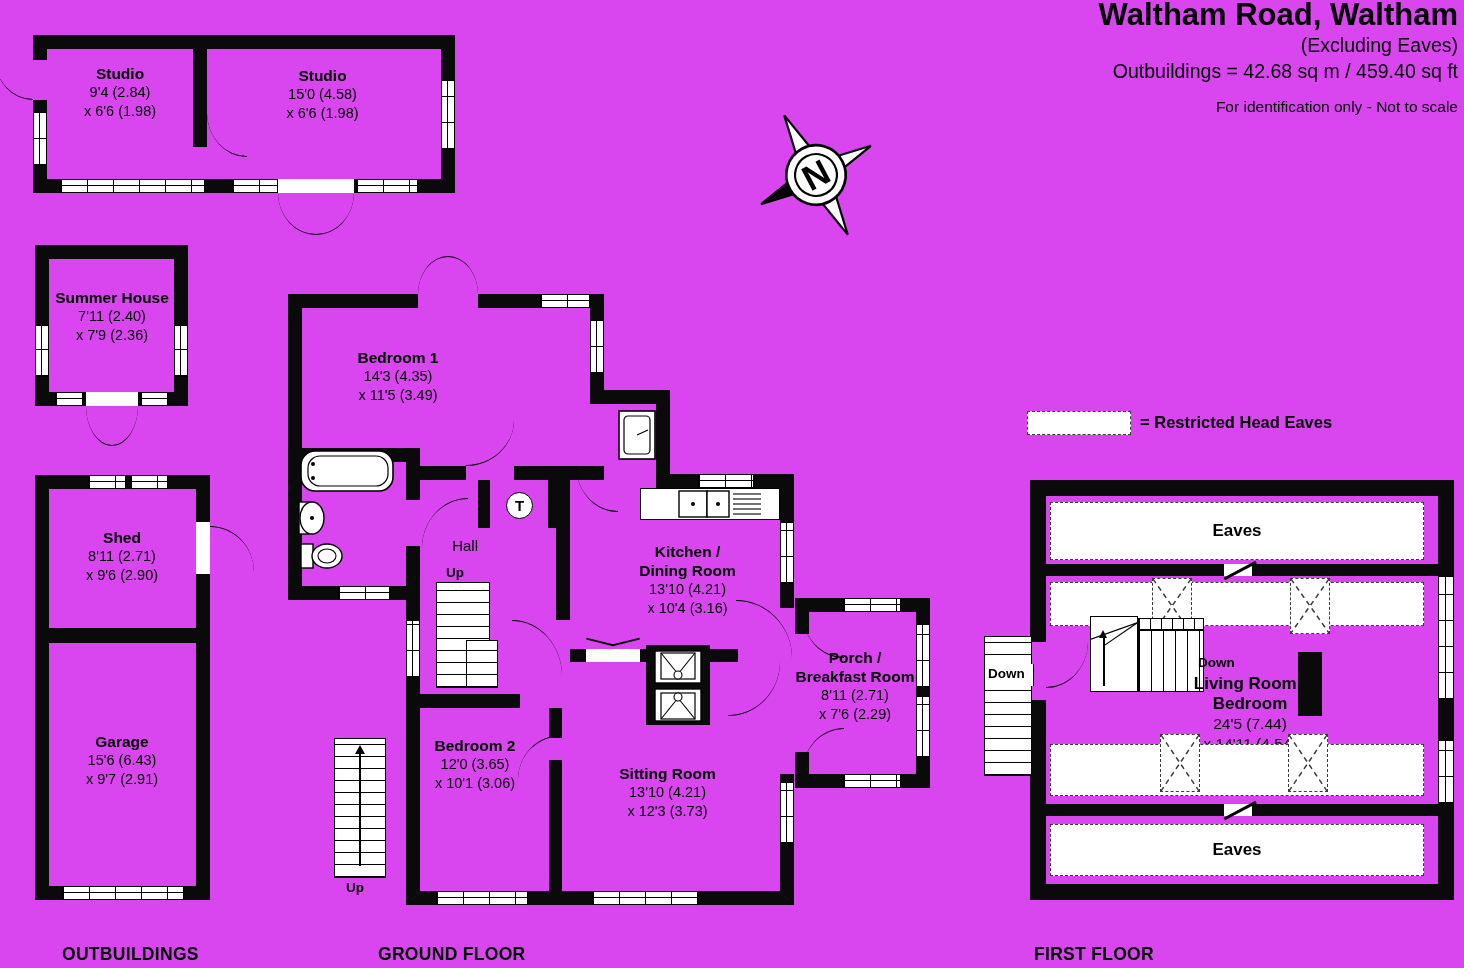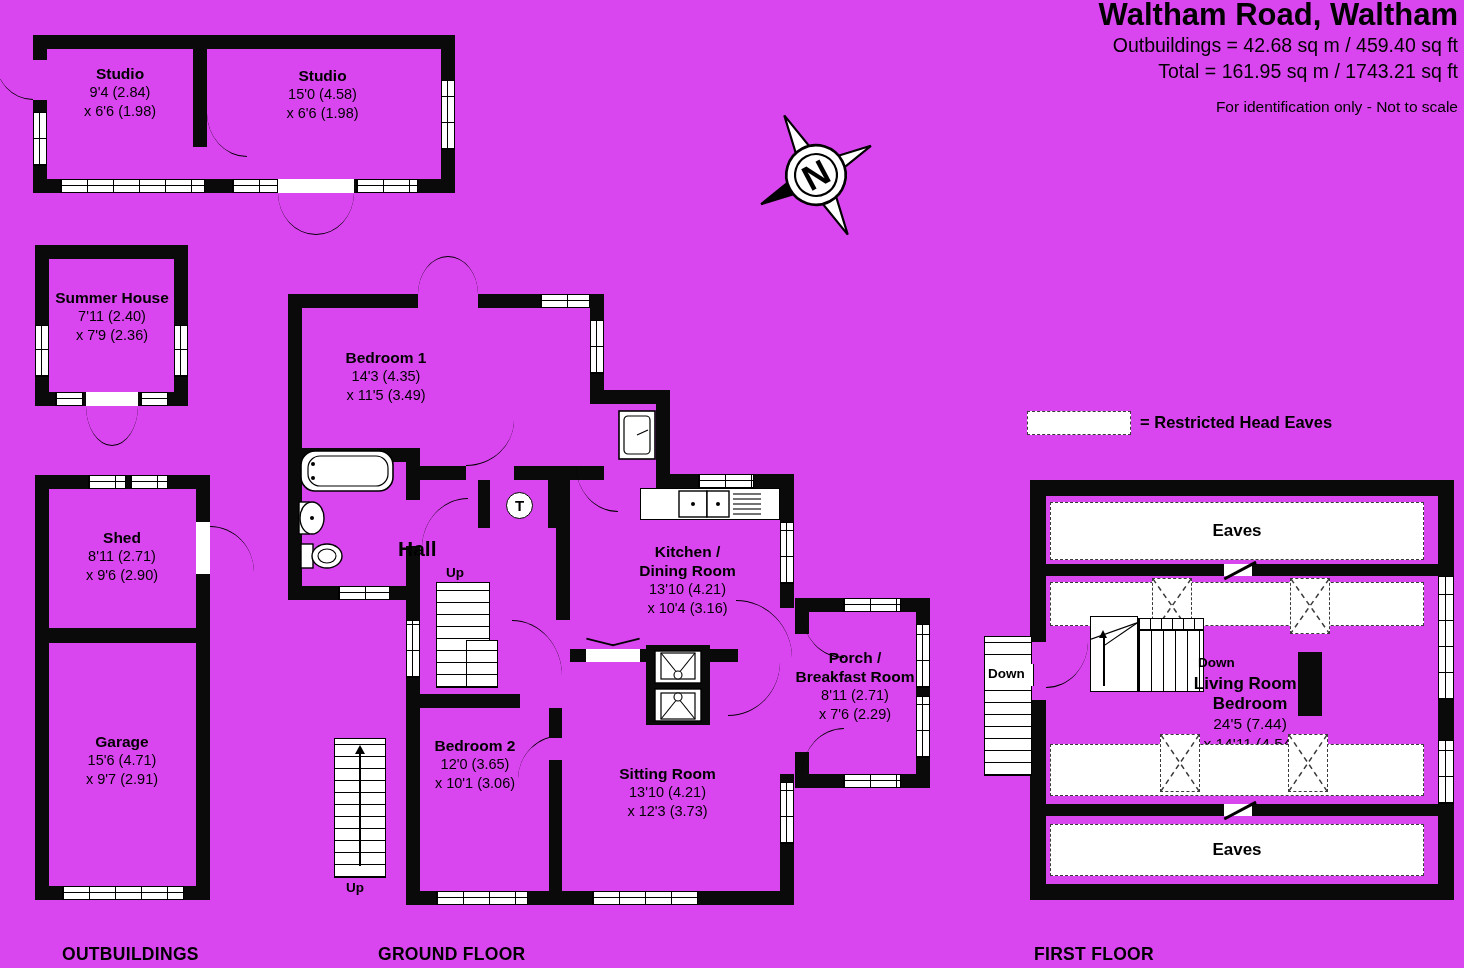--- a/index.html
+++ b/index.html
@@ -41,22 +41,22 @@
   .notch i{position:absolute;left:-2px;top:45%;width:130%;height:2.5px;background:#000;transform:rotate(-28deg);}
   .leaf{position:absolute;background:#000;}
 </style>
 </head>
 <body>
 
 <div id="plan">
 
   <div class="hdr">
     <div class="t">Waltham Road, Waltham</div>
+    <div class="l">(Excluding Eaves)</div>
     <div class="l">Outbuildings = 42.68 sq m / 459.40 sq ft</div>
-    <div class="l">Total = 161.95 sq m / 1743.21 sq ft</div>
     <div class="d">For identification only - Not to scale</div>
   </div>
 
   <svg style="position:absolute;left:748px;top:102px" width="136" height="146" viewBox="0 0 100 108">
     <g transform="rotate(-28 50 54)">
       <polygon points="50,4 57,40 50,47 43,40" fill="#fff" stroke="#000" stroke-width="1.6"></polygon>
       <polygon points="96,54 60,61 53,54 60,47" fill="#fff" stroke="#000" stroke-width="1.6"></polygon>
       <polygon points="50,104 43,68 50,61 57,68" fill="#fff" stroke="#000" stroke-width="1.6"></polygon>
       <polygon points="4,54 40,47 47,54 40,61" fill="#000" stroke="#000" stroke-width="1.6"></polygon>
       <circle cx="50" cy="54" r="22" fill="#fff" stroke="#000" stroke-width="2"></circle>
@@ -122,21 +122,21 @@
   <i class="w" style="left:35px;top:628px;width:175px;height:15px"></i>
   <i class="w" style="left:35px;top:886px;width:175px;height:14px"></i>
   <div class="winh" style="left:62px;top:886px;width:122px;height:14px"></div>
   <div class="rl" style="left:52px;top:528px;width:140px">
     <b>Shed</b>
     <span>8'11 (2.71)</span>
     <span>x 9'6 (2.90)</span>
   </div>
   <div class="rl" style="left:52px;top:732px;width:140px">
     <b>Garage</b>
-    <span>15'6 (4.71)</span>
+    <span>15'6 (6.43)</span>
     <span>x 9'7 (2.91)</span>
   </div>
 
   <i class="w" style="left:288px;top:294px;width:130px;height:14px"></i>
   <div class="arc a-tl" style="left:418px;top:256px;width:30px;height:38px"></div>
   <div class="arc a-tr" style="left:448px;top:256px;width:30px;height:38px"></div>
   <i class="w" style="left:478px;top:294px;width:62px;height:14px"></i>
   <div class="winh" style="left:540px;top:294px;width:50px;height:14px"></div>
   <i class="w" style="left:590px;top:294px;width:14px;height:110px"></i>
   <div class="winv" style="left:590px;top:320px;width:14px;height:54px"></div>
@@ -207,21 +207,21 @@
   </svg>
   <div class="rl" style="left:600px;top:542px;width:175px">
     <b>Kitchen /</b>
     <b>Dining Room</b>
     <span>13'10 (4.21)</span>
     <span>x 10'4 (3.16)</span>
   </div>
 
   <i class="w" style="left:556px;top:480px;width:14px;height:140px"></i>
   <div class="arc a-tr" style="left:512px;top:620px;width:50px;height:56px"></div>
-  <div style="position:absolute;left:398px;top:537px;width:80px;text-align:left;font-weight:bold;font-size:21px">Hall</div>
+  <div style="position:absolute;left:398px;top:537px;width:80px;text-align:right;font-weight:normal;font-size:15px">Hall</div>
   <div class="small-lab" style="left:446px;top:565px">Up</div>
   <div class="stairs-h" style="left:436px;top:582px;width:54px;height:106px"></div>
   <div class="stairs-h" style="left:466px;top:640px;width:32px;height:48px"></div>
 
   <i class="w" style="left:420px;top:694px;width:100px;height:14px"></i>
   <div class="arc a-tl" style="left:518px;top:735px;width:44px;height:44px"></div>
   <i class="w" style="left:549px;top:708px;width:13px;height:30px"></i>
 
   <i class="w" style="left:406px;top:600px;width:14px;height:305px"></i>
   <div class="winv" style="left:406px;top:620px;width:14px;height:58px"></div>
@@ -274,21 +274,21 @@
     <b>Breakfast Room</b>
     <span>8'11 (2.71)</span>
     <span>x 7'6 (2.29)</span>
   </div>
 
   <div class="stairs-h" style="left:334px;top:738px;width:52px;height:140px"></div>
   <div style="position:absolute;left:359px;top:752px;width:1.6px;height:114px;background:#000"></div>
   <div style="position:absolute;left:355px;top:745px;width:0;height:0;border-left:5px solid transparent;border-right:5px solid transparent;border-bottom:9px solid #000"></div>
   <div class="small-lab" style="left:346px;top:880px">Up</div>
 
-  <div class="rl" style="left:276px;top:348px;width:220px">
+  <div class="rl" style="left:288px;top:348px;width:220px">
     <b>Bedroom 1</b>
     <span>14'3 (4.35)</span>
     <span>x 11'5 (3.49)</span>
   </div>
   <div class="rl" style="left:395px;top:736px;width:160px">
     <b>Bedroom 2</b>
     <span>12'0 (3.65)</span>
     <span>x 10'1 (3.06)</span>
   </div>
   <div class="rl" style="left:580px;top:764px;width:175px">

